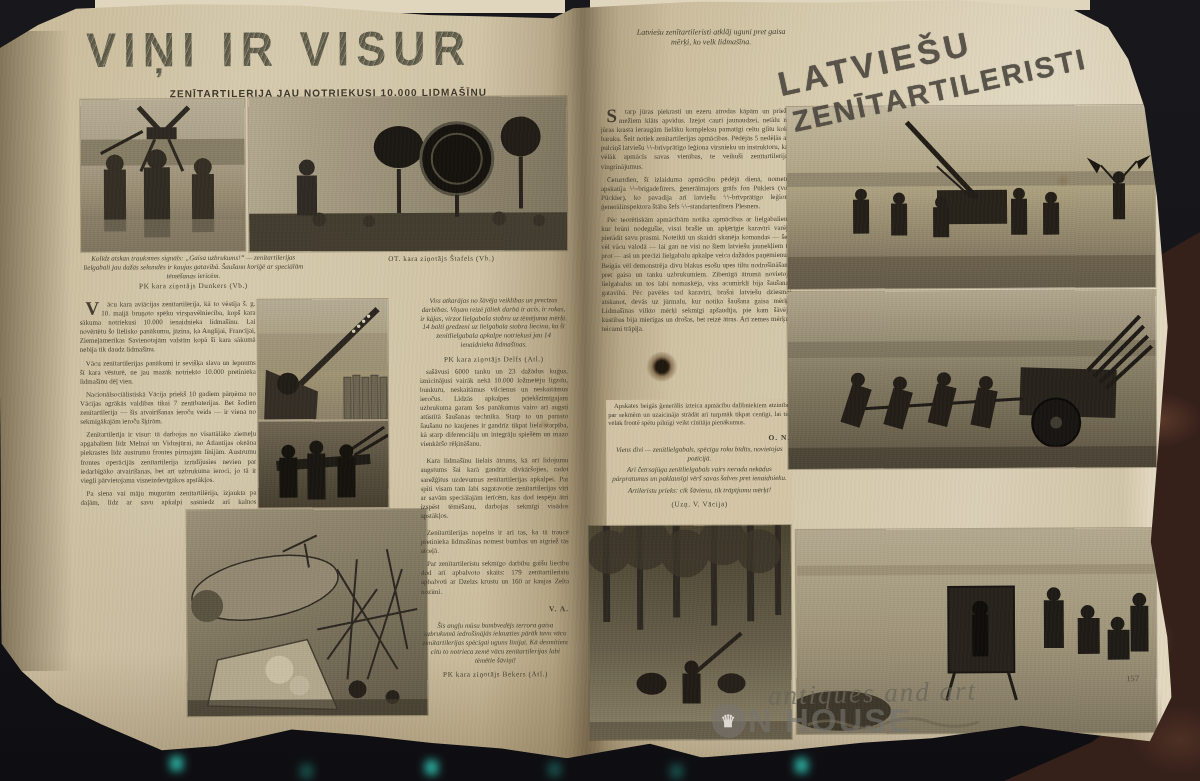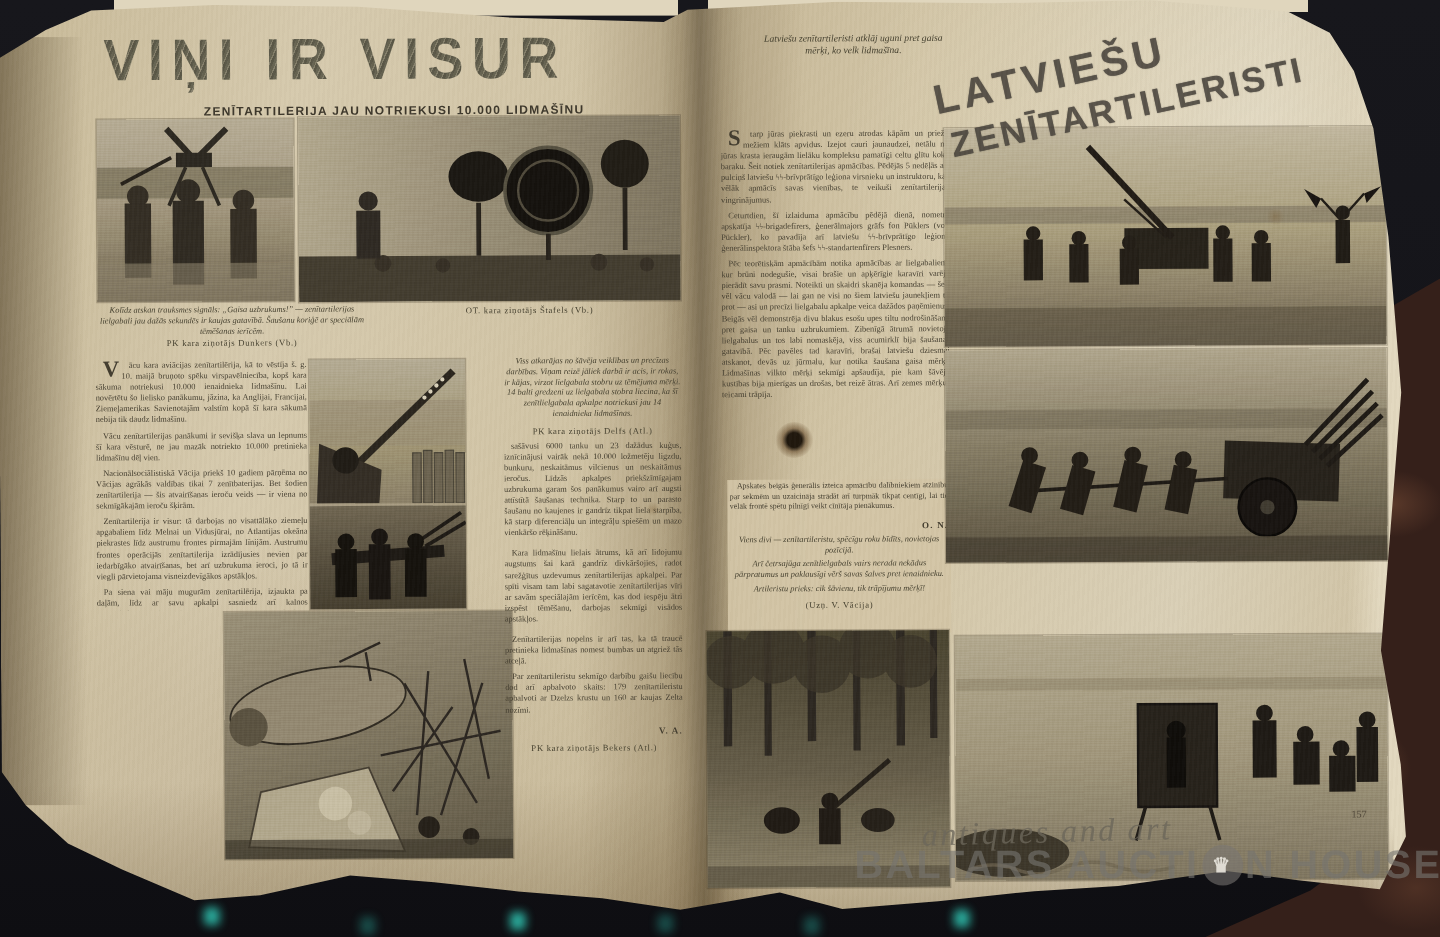--- a/index.html
+++ b/index.html
@@ -216,37 +216,38 @@
         <p>sašāvusi 6000 tanku un 23 dažādus kuģus, iznīcinājusi vairāk nekā 10.000 ložmetēju ligzdu, bunkuru, neskaitāmus vilcienus un neskaitāmus ieročus. Līdzās apkalpes priekšzīmīgajam uzbrukuma garam šos panākumus vairo arī augsti attīstītā šaušanas technika. Starp to un parasto šaušanu no kaujenes ir gandrīz tikpat liela starpība, kā starp diferenciāļu un integrāļu spiešēm un mazo vienkāršo rēķināšanu.</p>
       </div>
       <div class="bodycol" style="max-height:86px;overflow:hidden">
         <p>Kara lidmašīnu lielais ātrums, kā arī lidojumu augstums šai karā gandrīz divkāršojies, radot sarežģītus uzdevumus zenītartilerijas apkalpei. Par spīti visam tam labi sagatavotie zenītartilerijas vīri ar savām speciālajām ierīcēm, kas dod iespēju ātri izspēst tēmēšanu, darbojas sekmīgi visādos apstākļos.</p>
       </div>
       <div class="bodycol">
         <p>Zenītartilerijas nopelns ir arī tas, ka tā traucē pretinieka lidmašīnas nomest bumbas un atgriež tās atceļā.</p>
         <p>Par zenītartileristu sekmīgo darbību gaišu liecību dod arī apbalvoto skaits: 179 zenītartileristu apbalvoti ar Dzelzs krustu un 160 ar kaujas Zelta nozīmi.</p>
       </div>
       <div class="byline">V. A.</div>
+      <div class="cap" style="margin-top:4px">Šis angļu mūsu bumbvedējs terrora gaisa uzbrukumā iedrošinājās ielauzties pārāk tuvu vācu zenītartilerijas spēcīgai uguns līnijai. Kā desmitiem citu to notrieca zemē vācu zenītartilerijas labi tēmētie šāviņi!</div>
       <div class="credit">PK kara ziņotājs Bekers (Atl.)</div>
     </div>
 
     <div class="cap" style="position:absolute;left:628px;top:28px;width:170px;font-size:8px">Latviešu zenītartileristi atklāj uguni pret gaisa mērķi, ko velk lidmašīna.</div>
 
     <div class="col bodycol dc" style="left:602px;top:108px;width:190px;height:290px">
       <p>Starp jūras piekrasti un ezeru atrodas kāpām un priežu mežiem klāts apvidus. Izejot cauri jaunaudzei, netālu no jūras krasta ieraugām lielāku kompleksu pamatīgi celtu glītu koka baraku. Šeit notiek zenītartilerijas apmācības. Pēdējās 5 nedēļās arī pulciņš latviešu ϟϟ-brīvprātīgo leģiona virsnieku un instruktoru, kas vēlāk apmācīs savas vienības, te veikuši zenītartilerijas vingrinājumus.</p>
       <p>Ceturtdien, šī izlaiduma apmācību pēdējā dienā, nometni apskatīja ϟϟ-brigadefīrers, ģenerālmajors grāfs fon Pūklers (von Pückler), ko pavadīja arī latviešu ϟϟ-brīvprātīgo leģiona ģenerālinspektora štāba šefs ϟϟ-standartenfīrers Plesners.</p>
       <p>Pēc teorētiskām apmācībām notika apmācības ar lielgabaliem, kur brūni nodegušie, visai brašie un apķērīgie karavīri varēja pierādīt savu prasmi. Noteikti un skaidri skanēja komandas — šeit vēl vācu valodā — lai gan ne visi no šiem latviešu jaunekļiem to prot — asi un precīzi lielgabalu apkalpe veica dažādos paņēmienus. Beigās vēl demonstrēja divu blakus esošu upes tiltu nodrošināšanu pret gaisa un tanku uzbrukumiem. Zibenīgā ātrumā novietoja lielgabalus un tos labi nomaskēja, viss acumirklī bija šaušanas gatavībā. Pēc pavēles tad karavīri, brašai latviešu dziesmai atskanot, devās uz jūrmalu, kur notika šaušana gaisa mērķī. Lidmašīnas vilkto mērķi sekmīgi apšaudīja, pie kam šāvēju kustības bija mierīgas un drošas, bet reizē ātras. Arī zemes mērķus teicami trāpīja.</p>
     </div>
 
     <div class="col stack tailblock" style="left:606px;top:400px;width:182px;height:124px;gap:3px;padding:2px">
       <div class="bodycol" style="font-size:6.6px">
         <p>Apskates beigās ģenerālis izteica apmācību dalībniekiem atzinību par sekmēm un uzaicināja strādāt arī turpmāk tikpat centīgi, lai tie vēlāk frontē spētu pilnīgi veikt cīnītāja pienākumus.</p>
       </div>
       <div class="byline">O. N.</div>
-      <div class="cap">Viens divi — zenītartileristu, spēcīgu roku bīdīts, novietojas pozīcijā.</div>
+      <div class="cap">Viens divi — zenītlielgabals, spēcīgu roku bīdīts, novietojas pozīcijā.</div>
       <div class="cap">Arī četrsajūga zenītlielgabals vairs nerada nekādus pārpratumus un paklausīgi vērš savas šalves pret ienaidnieku.</div>
       <div class="cap">Artileristu prieks: cik šāvienu, tik trāpījumu mērķī!</div>
       <div class="credit">(Uzņ. V. Vācija)</div>
     </div>
 
     <div class="ph" id="ph6">
       <svg viewBox="0 0 368 182">
         <rect x="0" y="66" width="368" height="14" fill="#7d7460" opacity=".6"></rect>
         <rect x="150" y="84" width="70" height="34" fill="#262119"></rect>
         <path d="M190 92 L120 16" stroke="#201b15" stroke-width="5"></path>
@@ -345,18 +346,17 @@
     </div>
 
     <div class="stain"></div>
     <div class="spot" style="left:538px;top:418px;width:12px;height:12px"></div>
     <div class="spot" style="left:1056px;top:176px;width:16px;height:14px"></div>
     <div class="pageno">157</div>
   </div>
 
   <div class="wm-script">antiques and art</div>
   <div class="wm-brand">
-    <span>BALTARS AUCTI</span>
     <span class="wm-crown">♛</span>
     <span>N HOUSE</span>
   </div>
 
 </div>
 
 </body></html>

